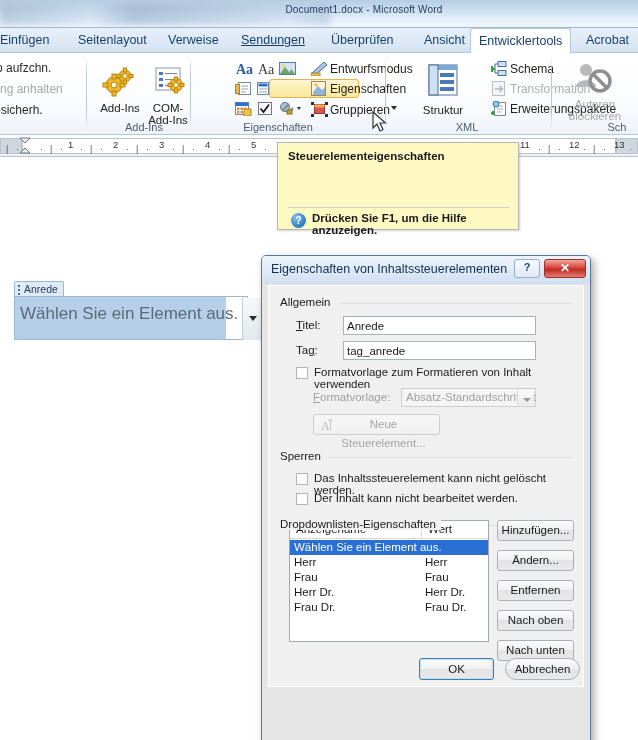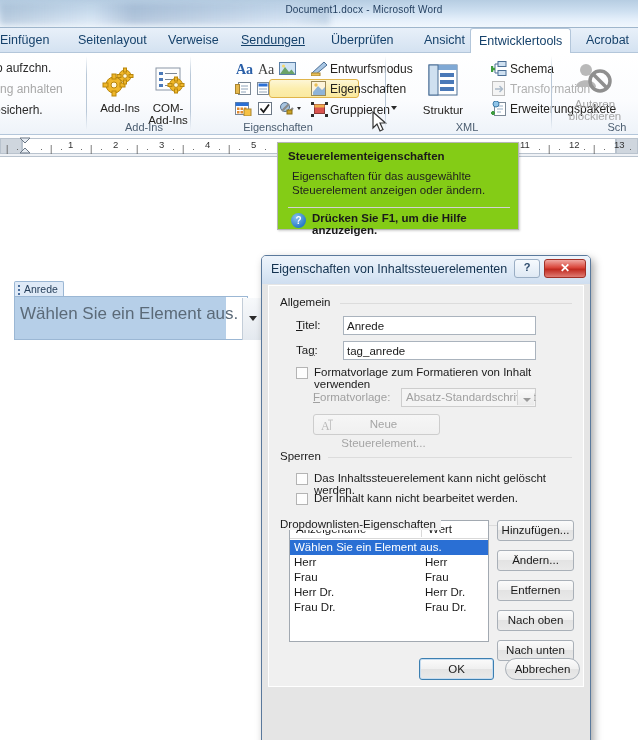--- a/index.html
+++ b/index.html
@@ -109,21 +109,21 @@
   #cc-drop {
     position:absolute; left:227px; top:1px; width:20px; height:42px;
     background: linear-gradient(to bottom,#f7f9fb,#e4e9ef); border-left:1px solid #c3cdd8;
   }
   #cc-drop .arrow { position:absolute; left:6px; top:18px; width:0;height:0;
     border-left:4px solid transparent; border-right:4px solid transparent; border-top:5px solid #2b2b2b;}
 
   
   #tooltip {
     position:absolute; left:277px; top:142px; width:242px; height:88px;
-    background:#84cc16; border:1px solid #b6b6b6;
+    background:#fef9c3; border:1px solid #b6b6b6;
     box-shadow: 1px 1px 2px rgba(0,0,0,.18);
   }
   #tt-title { position:absolute; left:10px; top:7px; font-size:11.5px; font-weight:bold; color:#1a1a1a;}
   #tt-body { position:absolute; left:14px; top:26px; width:218px; font-size:11.5px; color:#1f1f1f; line-height:14px;}
   #tt-rule { position:absolute; left:10px; top:64px; width:222px; height:1px; background:#d2d2d2;}
   #tt-help { position:absolute; left:13px; top:69px; font-size:11.5px; font-weight:bold; color:#1a1a1a; padding-left:21px;}
   #tt-qicon { position:absolute; left:0; top:1px; width:15px;height:15px;border-radius:50%;
     background: radial-gradient(circle at 35% 30%, #86c0ef, #2a7cc7 70%);
     color:#fff; font-size:10px; font-weight:bold; text-align:center; line-height:15px;}
 
@@ -508,24 +508,20 @@
 <div id="cc-box">
   <div id="cc-fill"></div>
   <div id="cc-text">Wählen Sie ein Element aus.</div>
   <div id="cc-drop">
     <span class="arrow"></span>
   </div>
 </div>
 
 <div id="tooltip">
   <div id="tt-title">Steuerelementeigenschaften</div>
-  <div id="tt-body">
-    <div>Eigenschaften für das ausgewählte</div>
-    <div>Steuerelement anzeigen oder ändern.</div>
-  </div>
   <div id="tt-rule"></div>
   <div id="tt-help">
     <span id="tt-qicon">?</span>
     <span>Drücken Sie F1, um die Hilfe anzuzeigen.</span>
   </div>
 </div>
 
 <div id="dialog">
 
   <div id="dlg-titlebar">

